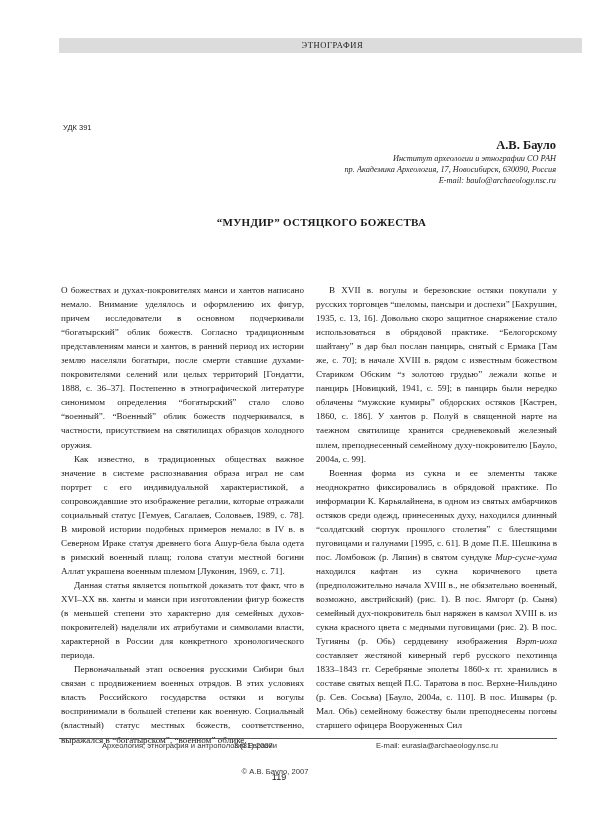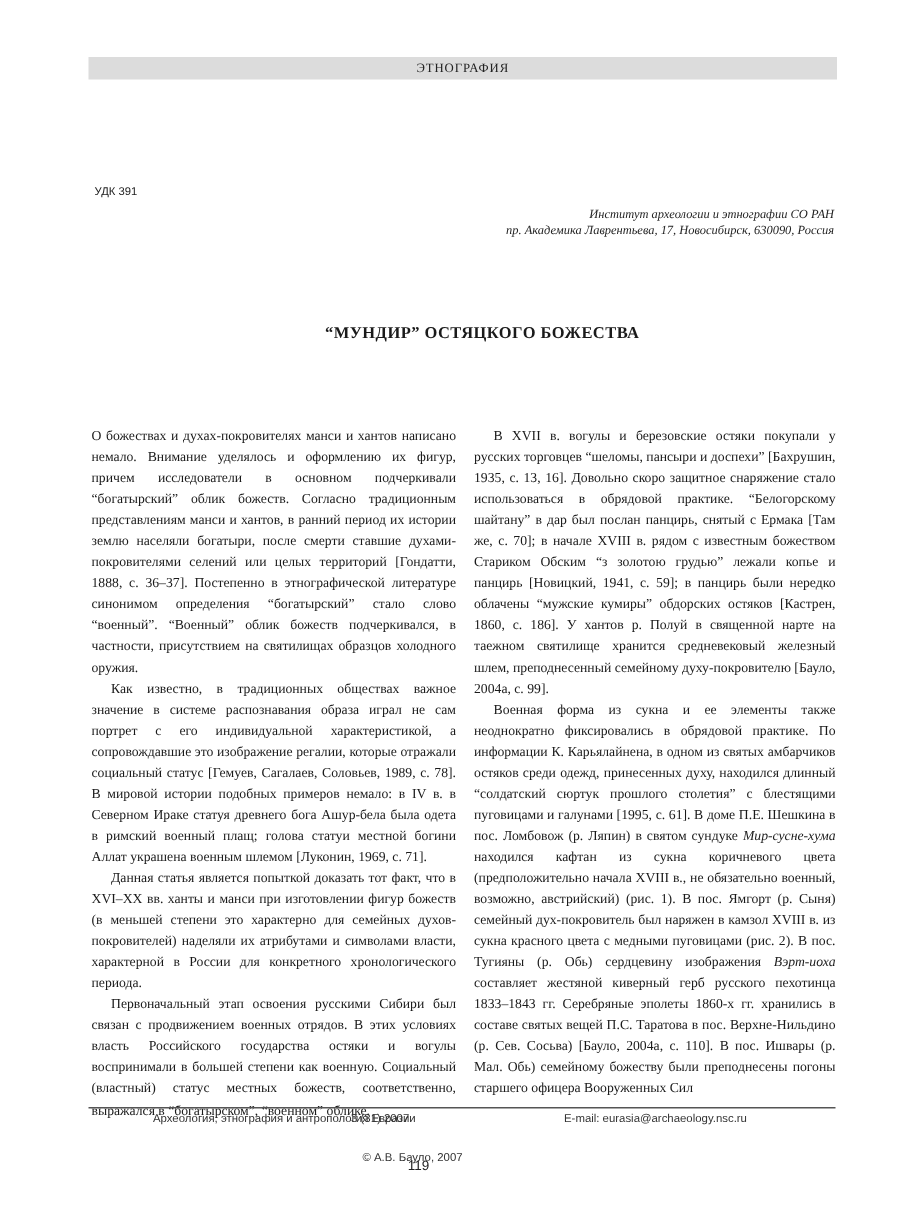--- a/index.html
+++ b/index.html
@@ -1,21 +1,21 @@
 <!DOCTYPE html>
 <html><head>
 <meta charset="utf-8">
 <style>
   html, body { margin: 0; padding: 0; background: #ffffff; }
   body { width: 611px; height: 820px; position: relative; overflow: hidden; color: #1a1a1a; }
   .section-band {
     position: absolute; left: 59px; top: 38px; width: 499px; height: 15px;
     background: #dcdcdc; text-align: center;
     font-family: "Liberation Serif", serif; font-size: 8.5px; line-height: 15px;
-    letter-spacing: 0.6px; color: #222;
+    letter-spacing: 0.6px; color: #222; padding-left: 24px;
   }
   .udk {
     position: absolute; left: 63px; top: 123px;
     font-family: "Liberation Sans", sans-serif; font-size: 7.5px; color: #222;
   }
   .author-block {
     position: absolute; right: 55px; top: 137px; text-align: right;
     font-family: "Liberation Serif", serif;
   }
   .author-name { font-size: 12.5px; font-weight: bold; line-height: 16px; }
@@ -57,22 +57,24 @@
 </head>
 <body>
 
 <div class="section-band">
   <span>ЭТНОГРАФИЯ</span>
 </div>
 
 <div class="udk">УДК 391</div>
 
 <div class="author-block">
+  <div class="author-name">А.В. Бауло</div>
   <div class="affil">Институт археологии и этнографии СО РАН</div>
-  <div class="affil">пр. Академика Лаврентьева, 17, Новосибирск, 630090, Россия</div>
+  <div class="affil">пр. Академика Археология, 17, Новосибирск, 630090, Россия</div>
+  <div class="affil">E-mail: baulo@archaeology.nsc.ru</div>
 </div>
 
 <div class="title">“МУНДИР” ОСТЯЦКОГО БОЖЕСТВА</div>
 
 <div class="col left">
   <p class="noindent">О божествах и духах-покровителях манси и хантов написано немало. Внимание уделялось и оформлению их фигур, причем исследователи в основном подчеркивали “богатырский” облик божеств. Согласно традиционным представлениям манси и хантов, в ранний период их истории землю населяли богатыри, после смерти ставшие духами-покровителями селений или целых территорий [Гондатти, 1888, с. 36–37]. Постепенно в этнографической литературе синонимом определения “богатырский” стало слово “военный”. “Военный” облик божеств подчеркивался, в частности, присутствием на святилищах образцов холодного оружия.</p>
   <p>Как известно, в традиционных обществах важное значение в системе распознавания образа играл не сам портрет с его индивидуальной характеристикой, а сопровождавшие это изображение регалии, которые отражали социальный статус [Гемуев, Сагалаев, Соловьев, 1989, с. 78]. В мировой истории подобных примеров немало: в IV в. в Северном Ираке статуя древнего бога Ашур-бела была одета в римский военный плащ; голова статуи местной богини Аллат украшена военным шлемом [Луконин, 1969, с. 71].</p>
   <p>Данная статья является попыткой доказать тот факт, что в XVI–XX вв. ханты и манси при изготовлении фигур божеств (в меньшей степени это характерно для семейных духов-покровителей) наделяли их атрибутами и символами власти, характерной в России для конкретного хронологического периода.</p>
   <p>Первоначальный этап освоения русскими Сибири был связан с продвижением военных отрядов. В этих условиях власть Российского государства остяки и вогулы воспринимали в большей степени как военную. Социальный (властный) статус местных божеств, соответственно, выражался в “богатырском”, “военном” облике.</p>
 </div>

